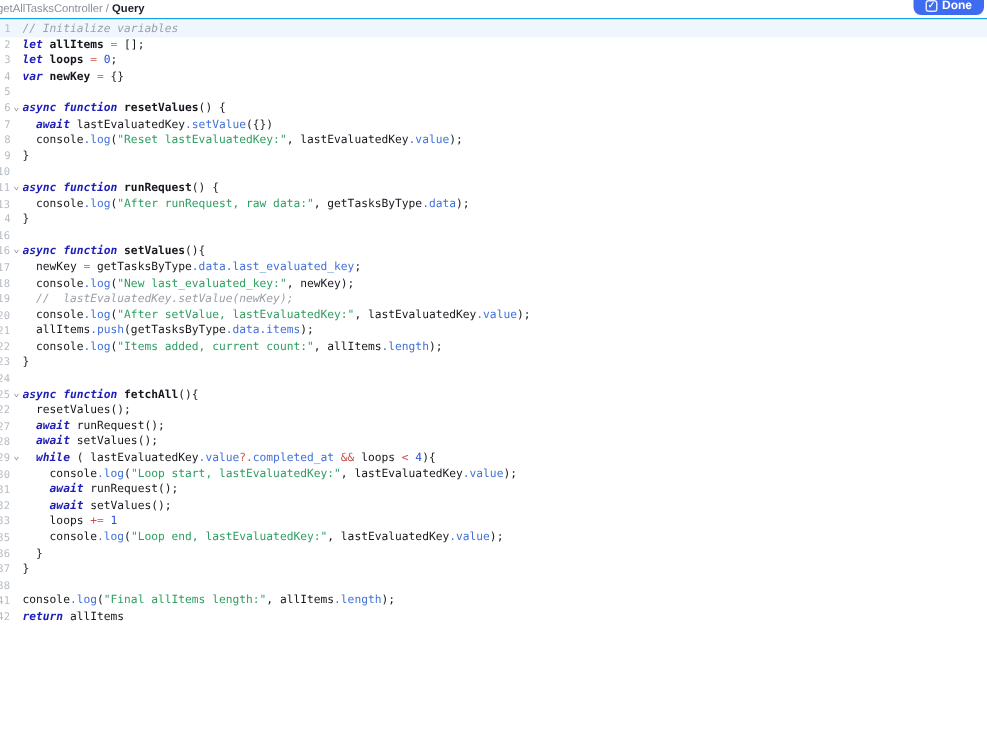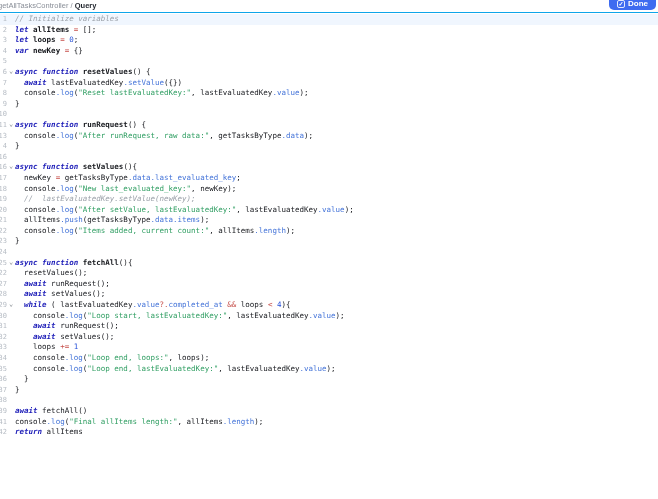--- a/index.html
+++ b/index.html
@@ -139,21 +139,19 @@
     <div class="line"><span class="gutter">24</span><span class="fold"></span><span class="code"></span></div>
     <div class="line"><span class="gutter">25</span><span class="fold">⌄</span><span class="code"><span class="tok-k">async</span><span class="tok-t"> </span><span class="tok-k">function</span><span class="tok-t"> </span><span class="tok-d">fetchAll</span><span class="tok-t">(){</span></span></div>
     <div class="line"><span class="gutter">22</span><span class="fold"></span><span class="code"><span class="tok-t">  resetValues();</span></span></div>
     <div class="line"><span class="gutter">27</span><span class="fold"></span><span class="code"><span class="tok-t">  </span><span class="tok-k">await</span><span class="tok-t"> runRequest();</span></span></div>
     <div class="line"><span class="gutter">28</span><span class="fold"></span><span class="code"><span class="tok-t">  </span><span class="tok-k">await</span><span class="tok-t"> setValues();</span></span></div>
     <div class="line"><span class="gutter">29</span><span class="fold">⌄</span><span class="code"><span class="tok-t">  </span><span class="tok-k">while</span><span class="tok-t"> ( lastEvaluatedKey</span><span class="tok-p">.value</span><span class="tok-o">?.</span><span class="tok-p">completed_at</span><span class="tok-t"> </span><span class="tok-o">&amp;&amp;</span><span class="tok-t"> loops </span><span class="tok-o">&lt;</span><span class="tok-t"> </span><span class="tok-n">4</span><span class="tok-t">){</span></span></div>
     <div class="line"><span class="gutter">30</span><span class="fold"></span><span class="code"><span class="tok-t">    console</span><span class="tok-p">.log</span><span class="tok-t">(</span><span class="tok-s">"Loop start, lastEvaluatedKey:"</span><span class="tok-t">, lastEvaluatedKey</span><span class="tok-p">.value</span><span class="tok-t">);</span></span></div>
     <div class="line"><span class="gutter">31</span><span class="fold"></span><span class="code"><span class="tok-t">    </span><span class="tok-k">await</span><span class="tok-t"> runRequest();</span></span></div>
     <div class="line"><span class="gutter">32</span><span class="fold"></span><span class="code"><span class="tok-t">    </span><span class="tok-k">await</span><span class="tok-t"> setValues();</span></span></div>
     <div class="line"><span class="gutter">33</span><span class="fold"></span><span class="code"><span class="tok-t">    loops </span><span class="tok-o">+=</span><span class="tok-t"> </span><span class="tok-n">1</span></span></div>
-    <div class="line"><span class="gutter">34</span><span class="fold"></span><span class="code"><span class="tok-t">    console</span><span class="tok-p">.log</span><span class="tok-t">(</span><span class="tok-s">"Loop end, loops:"</span><span class="tok-t">, loops);</span></span></div>
     <div class="line"><span class="gutter">35</span><span class="fold"></span><span class="code"><span class="tok-t">    console</span><span class="tok-p">.log</span><span class="tok-t">(</span><span class="tok-s">"Loop end, lastEvaluatedKey:"</span><span class="tok-t">, lastEvaluatedKey</span><span class="tok-p">.value</span><span class="tok-t">);</span></span></div>
     <div class="line"><span class="gutter">36</span><span class="fold"></span><span class="code"><span class="tok-t">  }</span></span></div>
     <div class="line"><span class="gutter">37</span><span class="fold"></span><span class="code"><span class="tok-t">}</span></span></div>
     <div class="line"><span class="gutter">38</span><span class="fold"></span><span class="code"></span></div>
-    <div class="line"><span class="gutter">39</span><span class="fold"></span><span class="code"><span class="tok-k">await</span><span class="tok-t"> fetchAll()</span></span></div>
     <div class="line"><span class="gutter">41</span><span class="fold"></span><span class="code"><span class="tok-t">console</span><span class="tok-p">.log</span><span class="tok-t">(</span><span class="tok-s">"Final allItems length:"</span><span class="tok-t">, allItems</span><span class="tok-p">.length</span><span class="tok-t">);</span></span></div>
     <div class="line"><span class="gutter">42</span><span class="fold"></span><span class="code"><span class="tok-k">return</span><span class="tok-t"> allItems</span></span></div>
   </div>
 
 </body></html>

